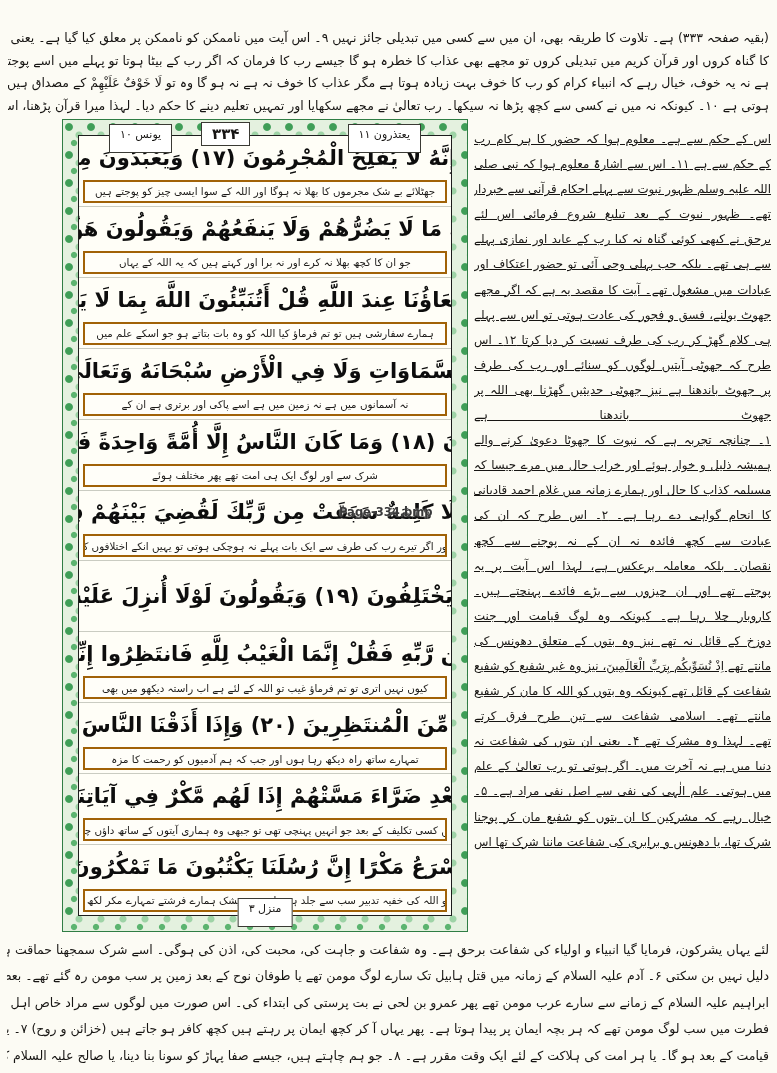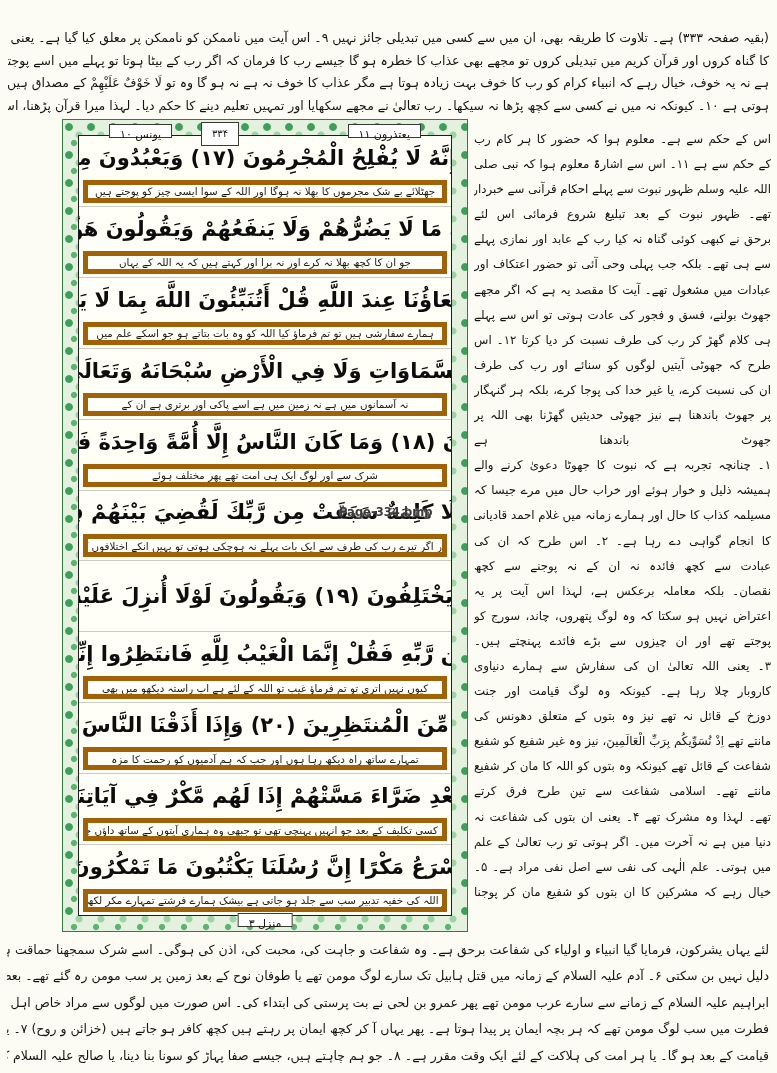--- a/index.html
+++ b/index.html
@@ -11,21 +11,21 @@
   }
   
   .commentary { position:absolute; direction:rtl; }
   .commentary .cline {
     text-align:justify; text-align-last:justify; text-justify:inter-word;
     white-space:nowrap; overflow:hidden;
   }
   .top-commentary { top:27px; left:8px; width:761px; font-size:12.5px; }
   .top-commentary .cline { line-height:22.5px; height:22.5px; }
   .side-commentary { top:127px; left:474px; width:297px; font-size:11.8px; }
-  .side-commentary .cline { line-height:25.1px; height:25.1px; }
+  .side-commentary .cline { line-height:25.1px; height:25.1px;text-decoration:underline; }
   .bottom-commentary { top:937px; left:7px; width:762px; font-size:12.5px; }
   .bottom-commentary .cline { line-height:26.4px; height:26.4px; }
 
   
   .quran-box {
     position:absolute; left:62px; top:119px; width:406px; height:813px;
     border:1px solid #2f7d44; padding:15px;
     background-color:#e4f1df;
     background-image:
       radial-gradient(circle at 6px 7px,  #3f9e57 3.4px, transparent 4.4px),
@@ -39,32 +39,32 @@
     display:flex; flex-direction:column; overflow:hidden;
   }
   .verse-pair { flex:1; display:flex; flex-direction:column; border-bottom:1px solid #caccc2; }
   .verse-pair:last-child { border-bottom:none; }
   .arabic-line {
     flex:1.7; direction:rtl; display:flex; align-items:center; justify-content:center;
     font-size:21px; font-weight:bold; white-space:nowrap; overflow:hidden;
     letter-spacing:0; color:#0d0d0d; padding:0 3px;
   }
   .urdu-line {
-    height:23px; margin:0 4px 3px; border:5px solid #a16207; background:#fffef9;
+    height:23px; margin:0 4px 3px; border:2px solid #a16207; background:#fffef9;
     direction:rtl; display:flex; align-items:center; justify-content:center;
     font-size:10.3px; white-space:nowrap; overflow:hidden; color:#1c1a18;
   }
   
   .badge {
-    position:absolute; height:14px; line-height:19px;
+    position:absolute; height:29px; line-height:19px;
     background:#ffffff; border:1px solid #3a3a34;
     padding:0 10px; font-size:11px; direction:rtl; z-index:3;
   }
   .badge-juz   { top:4px;  right:46px; }
-  .badge-page  { top:2px;  left:138px; font-size:10px; font-weight:normal; height:24px; line-height:22px; letter-spacing:2px; }
+  .badge-page  { top:2px;  left:138px; font-size:15px; font-weight:bold; height:24px; line-height:22px; letter-spacing:2px; }
   .badge-surah { top:4px;  left:46px; }
   .badge-manzil{ bottom:4px; left:50%; transform:translateX(-50%);text-align:right; }
 
   .watermark {
     position:absolute; left:339px; top:505px; z-index:5;
     font-size:11.5px; font-weight:bold; color:#3a3a3a;
     text-shadow:0 0 2px #ffffff; direction:ltr;
   }
 </style>
 </head>
@@ -164,62 +164,60 @@
       <div class="cline">سے ہی تھے۔ بلکہ جب پہلی وحی آئی تو حضور اعتکاف اور</div>
 
       <div class="cline">عبادات میں مشغول تھے۔ آیت کا مقصد یہ ہے کہ اگر مجھے</div>
 
       <div class="cline">جھوٹ بولنے، فسق و فجور کی عادت ہوتی تو اس سے پہلے</div>
 
       <div class="cline">ہی کلام گھڑ کر رب کی طرف نسبت کر دیا کرتا ۱۲۔ اس</div>
 
       <div class="cline">طرح کہ جھوٹی آیتیں لوگوں کو سنائے اور رب کی طرف</div>
 
-      <div class="cline">ان کی نسبت کرے، یا غیر خدا کی پوجا کرے، بلکہ ہر گنہگار</div>
 
       <div class="cline">پر جھوٹ باندھنا ہے نیز جھوٹی حدیثیں گھڑنا بھی اللہ پر</div>
 
       <div class="cline">جھوٹ باندھنا ہے</div>
 
       <div class="cline">۱۔ چنانچہ تجربہ ہے کہ نبوت کا جھوٹا دعویٰ کرنے والے</div>
 
       <div class="cline">ہمیشہ ذلیل و خوار ہوئے اور خراب حال میں مرے جیسا کہ</div>
 
       <div class="cline">مسیلمہ کذاب کا حال اور ہمارے زمانہ میں غلام احمد قادیانی</div>
 
       <div class="cline">کا انجام گواہی دے رہا ہے۔ ۲۔ اس طرح کہ ان کی</div>
 
       <div class="cline">عبادت سے کچھ فائدہ نہ ان کے نہ پوجنے سے کچھ</div>
 
       <div class="cline">نقصان۔ بلکہ معاملہ برعکس ہے، لہذا اس آیت پر یہ</div>
 
-      <div class="cline">اعتراض نہیں ہو سکتا کہ وہ لوگ پتھروں، چاند، سورج کو</div>
 
       <div class="cline">پوجتے تھے اور ان چیزوں سے بڑے فائدے پہنچتے ہیں۔</div>
 
-      <div class="cline">۳۔ یعنی اللہ تعالیٰ ان کی سفارش سے ہمارے دنیاوی</div>
 
       <div class="cline">کاروبار چلا رہا ہے۔ کیونکہ وہ لوگ قیامت اور جنت</div>
 
       <div class="cline">دوزخ کے قائل نہ تھے نیز وہ بتوں کے متعلق دھونس کی</div>
 
       <div class="cline">مانتے تھے اِذْ نُسَوِّيكُم بِرَبِّ الْعَالَمِينَ، نیز وہ غیر شفیع کو شفیع</div>
 
       <div class="cline">شفاعت کے قائل تھے کیونکہ وہ بتوں کو اللہ کا مان کر شفیع</div>
 
       <div class="cline">مانتے تھے۔ اسلامی شفاعت سے تین طرح فرق کرتے</div>
 
       <div class="cline">تھے۔ لہذا وہ مشرک تھے ۴۔ یعنی ان بتوں کی شفاعت نہ</div>
 
       <div class="cline">دنیا میں ہے نہ آخرت میں۔ اگر ہوتی تو رب تعالیٰ کے علم</div>
 
       <div class="cline">میں ہوتی۔ علم الٰہی کی نفی سے اصل نفی مراد ہے۔ ۵۔</div>
 
       <div class="cline">خیال رہے کہ مشرکین کا ان بتوں کو شفیع مان کر پوجنا</div>
 
+      <div class="cline">شرک تھا، یا دھونس و برابری کی شفاعت ماننا شرک تھا اس</div>
     </div>
 
   <div class="commentary bottom-commentary">
 
       <div class="cline">لئے یہاں یشرکون، فرمایا گیا انبیاء و اولیاء کی شفاعت برحق ہے۔ وہ شفاعت و جاہت کی، محبت کی، اذن کی ہوگی۔ اسے شرک سمجھنا حماقت ہے۔ لہذا یہ آیت وہابیوں کی</div>
 
       <div class="cline">دلیل نہیں بن سکتی ۶۔ آدم علیہ السلام کے زمانہ میں قتل ہابیل تک سارے لوگ مومن تھے یا طوفان نوح کے بعد زمین پر سب مومن رہ گئے تھے۔ بعض نے فرمایا کہ</div>
 
       <div class="cline">ابراہیم علیہ السلام کے زمانے سے سارے عرب مومن تھے پھر عمرو بن لحی نے بت پرستی کی ابتداء کی۔ اس صورت میں لوگوں سے مراد خاص اہل عرب ہیں، یا اول</div>
 

